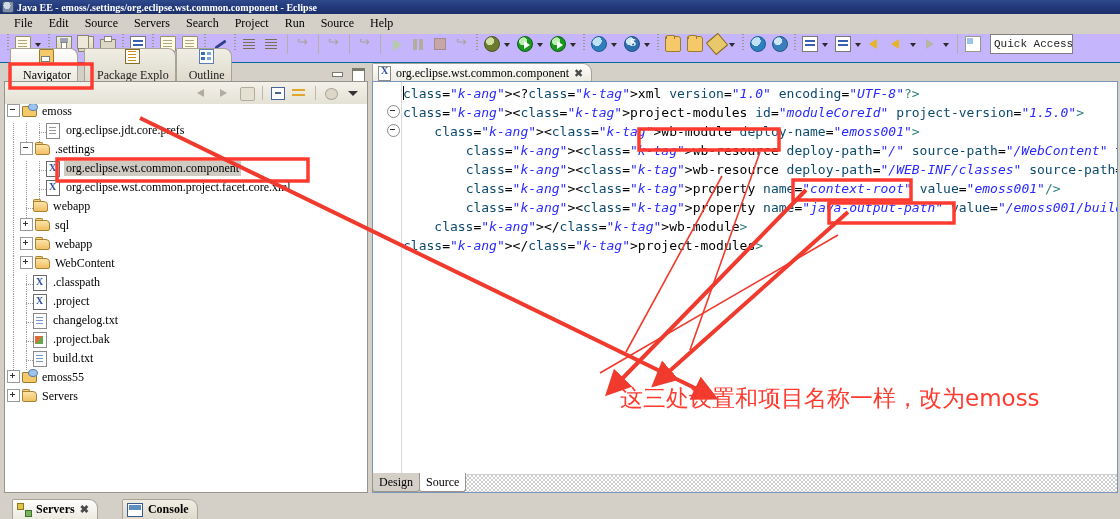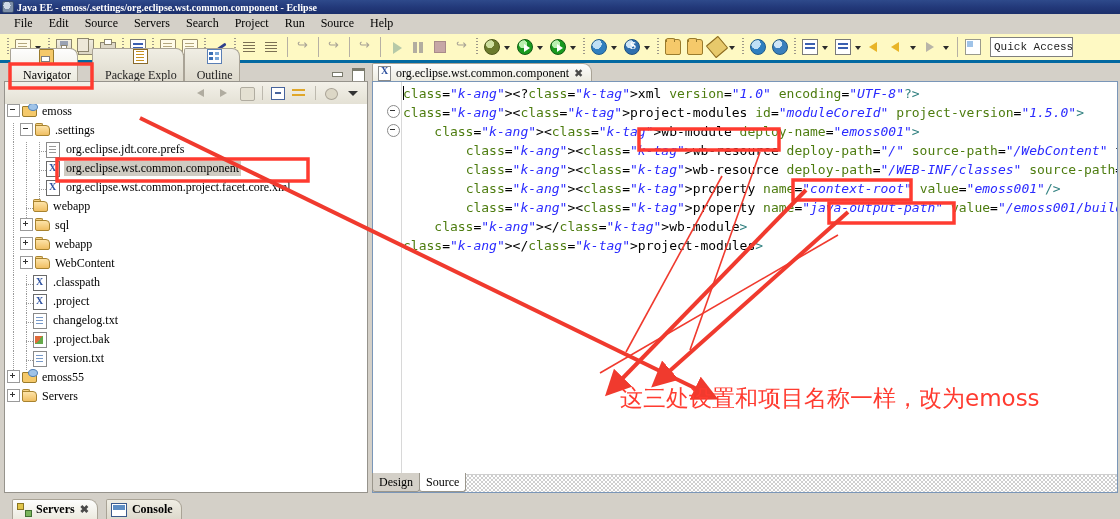--- a/index.html
+++ b/index.html
@@ -24,22 +24,22 @@
   }
   
   #menubar{
     height:19px;background:#d4d0c8;display:flex;align-items:center;
     font-family:"Liberation Serif",serif;font-size:12px;color:#000;
     padding-left:6px;border-bottom:1px solid #d4d0c8;
   }
   #menubar .mi{padding:1px 8px;white-space:nowrap;}
   
   #toolbar{
-    height:29px;background:#fef9c3;display:flex;align-items:center;
-    padding-left:4px;border-bottom:3px solid #0369a1;box-sizing:border-box;
+    height:29px;background:#c4b5fd;display:flex;align-items:flex-start;
+    padding-left:4px;border-bottom:1px solid #0369a1;box-sizing:border-box;
   }
   .tb-sep{width:1px;height:20px;background:#b6b0a4;margin:0 4px;flex:none;}
   .tb-dot{width:2px;height:18px;flex:none;margin:0 3px;
     background:repeating-linear-gradient(to bottom,#9d9789 0 1px,transparent 1px 3px);}
   .tb-btn{width:20px;height:20px;margin:0 1px;flex:none;position:relative;}
   .tb-arrow{width:9px;height:20px;flex:none;position:relative;margin-right:2px;}
   .tb-arrow::after{
     content:"";position:absolute;left:1px;top:9px;
     border-left:3.5px solid transparent;border-right:3.5px solid transparent;
     border-top:4px solid #2b2b2b;
@@ -181,21 +181,21 @@
   .gutter{position:absolute;left:0;top:0;bottom:18px;width:28px;background:#fff;border-right:1px solid #d8d8d8;}
   .foldmark{position:absolute;left:14px;width:11px;height:11px;border:1px solid #8a8a8a;border-radius:50%;background:#fff;}
   .foldmark::after{content:"";position:absolute;left:2px;top:4px;width:5px;height:1px;background:#333;}
   .code{
     position:absolute;left:30px;right:0;top:0;bottom:18px;overflow:hidden;
     font-family:"DejaVu Sans Mono",monospace;font-size:13px;line-height:19px;
     white-space:pre;color:#000;padding-top:2px;
   }
   .cl{height:19px;}
   .k-ang{color:#2f7f7f;}
-  .k-attr{color:#4d7c0f;}
+  .k-attr{color:#0c4a6e;}
   .k-val{color:#2a2aff;font-style:italic;}
   .caret{display:inline-block;width:1px;height:14px;background:#000;vertical-align:-2px;margin-right:-1px;}
   .hscroll{position:absolute;left:0;right:0;bottom:0;height:17px;background:#e8e8e8;border-top:1px solid #cfcfcf;}
   .hscroll .lbtn{position:absolute;left:16px;top:1px;width:15px;height:14px;background:#d4d0c8;border:1px solid #9a968c;}
   .hscroll .lbtn::after{content:"";position:absolute;left:4px;top:4px;border-right:5px solid #333;border-top:3px solid transparent;border-bottom:3px solid transparent;}
   .hscroll .track{position:absolute;left:34px;right:0;top:0;bottom:0;
     background:repeating-conic-gradient(#ffffff 0% 25%, #cfcfcf 0% 50%) 0 0/4px 4px;}
   .dstabs{position:absolute;left:372px;bottom:26px;height:20px;display:flex;align-items:flex-start;
     font-family:"Liberation Serif",serif;font-size:12px;}
   .dstab{height:18px;padding:0 6px;display:flex;align-items:center;border:1px solid #9a968c;border-top:none;
@@ -373,21 +373,21 @@
 
 <div id="workbench">
 
   <div id="leftview">
     <div class="tabrow">
       <div class="vtab" style="margin-left:6px;">
         <span class="viewicon vi-nav"></span>
         <span>Navigator</span>
         <span class="closex">✖</span>
       </div>
-      <div class="vtab inactive" style="margin-left:14px;">
+      <div class="vtab inactive" style="margin-left:6px;">
         <span class="viewicon vi-pkg"></span>
         <span>Package Explo</span>
       </div>
       <div class="vtab inactive">
         <span class="viewicon vi-out"></span>
         <span>Outline</span>
       </div>
       <div class="viewbtns">
         <span class="minbtn"></span>
         <span class="maxbtn"></span>
@@ -420,35 +420,35 @@
           </span>
       </div>
       <div class="treearea" id="tree">
           <div class="trow">
             <span class="exp"></span>
             <span class="tproj"></span>
             <span class="tlabel">emoss</span>
           </div>
           <div class="trow">
             <span class="dots v"></span>
+            <span class="dots v"></span>
+            <span class="dots t"></span>
+            <span class="tfile prefs"></span>
+            <span class="tlabel">org.eclipse.jdt.core.prefs</span>
+          </div>
+          <div class="trow">
+            <span class="dots v"></span>
             <span class="exp"></span>
             <span class="tfolder open"></span>
             <span class="tlabel">.settings</span>
           </div>
           <div class="trow">
             <span class="dots v"></span>
             <span class="dots v"></span>
             <span class="dots t"></span>
-            <span class="tfile prefs"></span>
-            <span class="tlabel">org.eclipse.jdt.core.prefs</span>
-          </div>
-          <div class="trow">
-            <span class="dots v"></span>
-            <span class="dots v"></span>
-            <span class="dots t"></span>
             <span class="tfile xml"></span>
             <span class="tlabel sel">org.eclipse.wst.common.component</span>
           </div>
           <div class="trow">
             <span class="dots v"></span>
             <span class="dots v"></span>
             <span class="dots t"></span>
             <span class="tfile xml"></span>
             <span class="tlabel">org.eclipse.wst.common.project.facet.core.xml</span>
           </div>
@@ -497,21 +497,21 @@
           <div class="trow">
             <span class="dots v"></span>
             <span class="dots t"></span>
             <span class="tfile bak"></span>
             <span class="tlabel">.project.bak</span>
           </div>
           <div class="trow">
             <span class="dots v"></span>
             <span class="dots t"></span>
             <span class="tfile txt"></span>
-            <span class="tlabel">version.txt</span>
+            <span class="tlabel">build.txt</span>
           </div>
           <div class="trow">
             <span class="exp plus"></span>
             <span class="tproj"></span>
             <span class="tlabel">emoss55</span>
           </div>
           <div class="trow">
             <span class="exp plus"></span>
             <span class="tfolder open"></span>
             <span class="tlabel">Servers</span>
@@ -546,21 +546,21 @@
     <div class="dstab active">Source</div>
   </div>
 
   <div id="bottomview">
     <div class="btabrow">
       <div class="btab" style="margin-left:8px;">
         <span class="vi-servers"></span>
         <span>Servers</span>
         <span class="closex" style="font-size:11px;color:#4a4a4a;">✖</span>
       </div>
-      <div class="btab inactive" style="margin-left:8px;">
+      <div class="btab inactive" style="margin-left:24px;">
         <span class="vi-console"></span>
         <span>Console</span>
       </div>
     </div>
   </div>
 </div>
 
 <svg id="overlay" viewBox="0 0 1120 519" width="1120" height="519">
   <defs>
     <marker id="ah" markerWidth="7" markerHeight="7" refX="2.2" refY="3.2" orient="auto">

